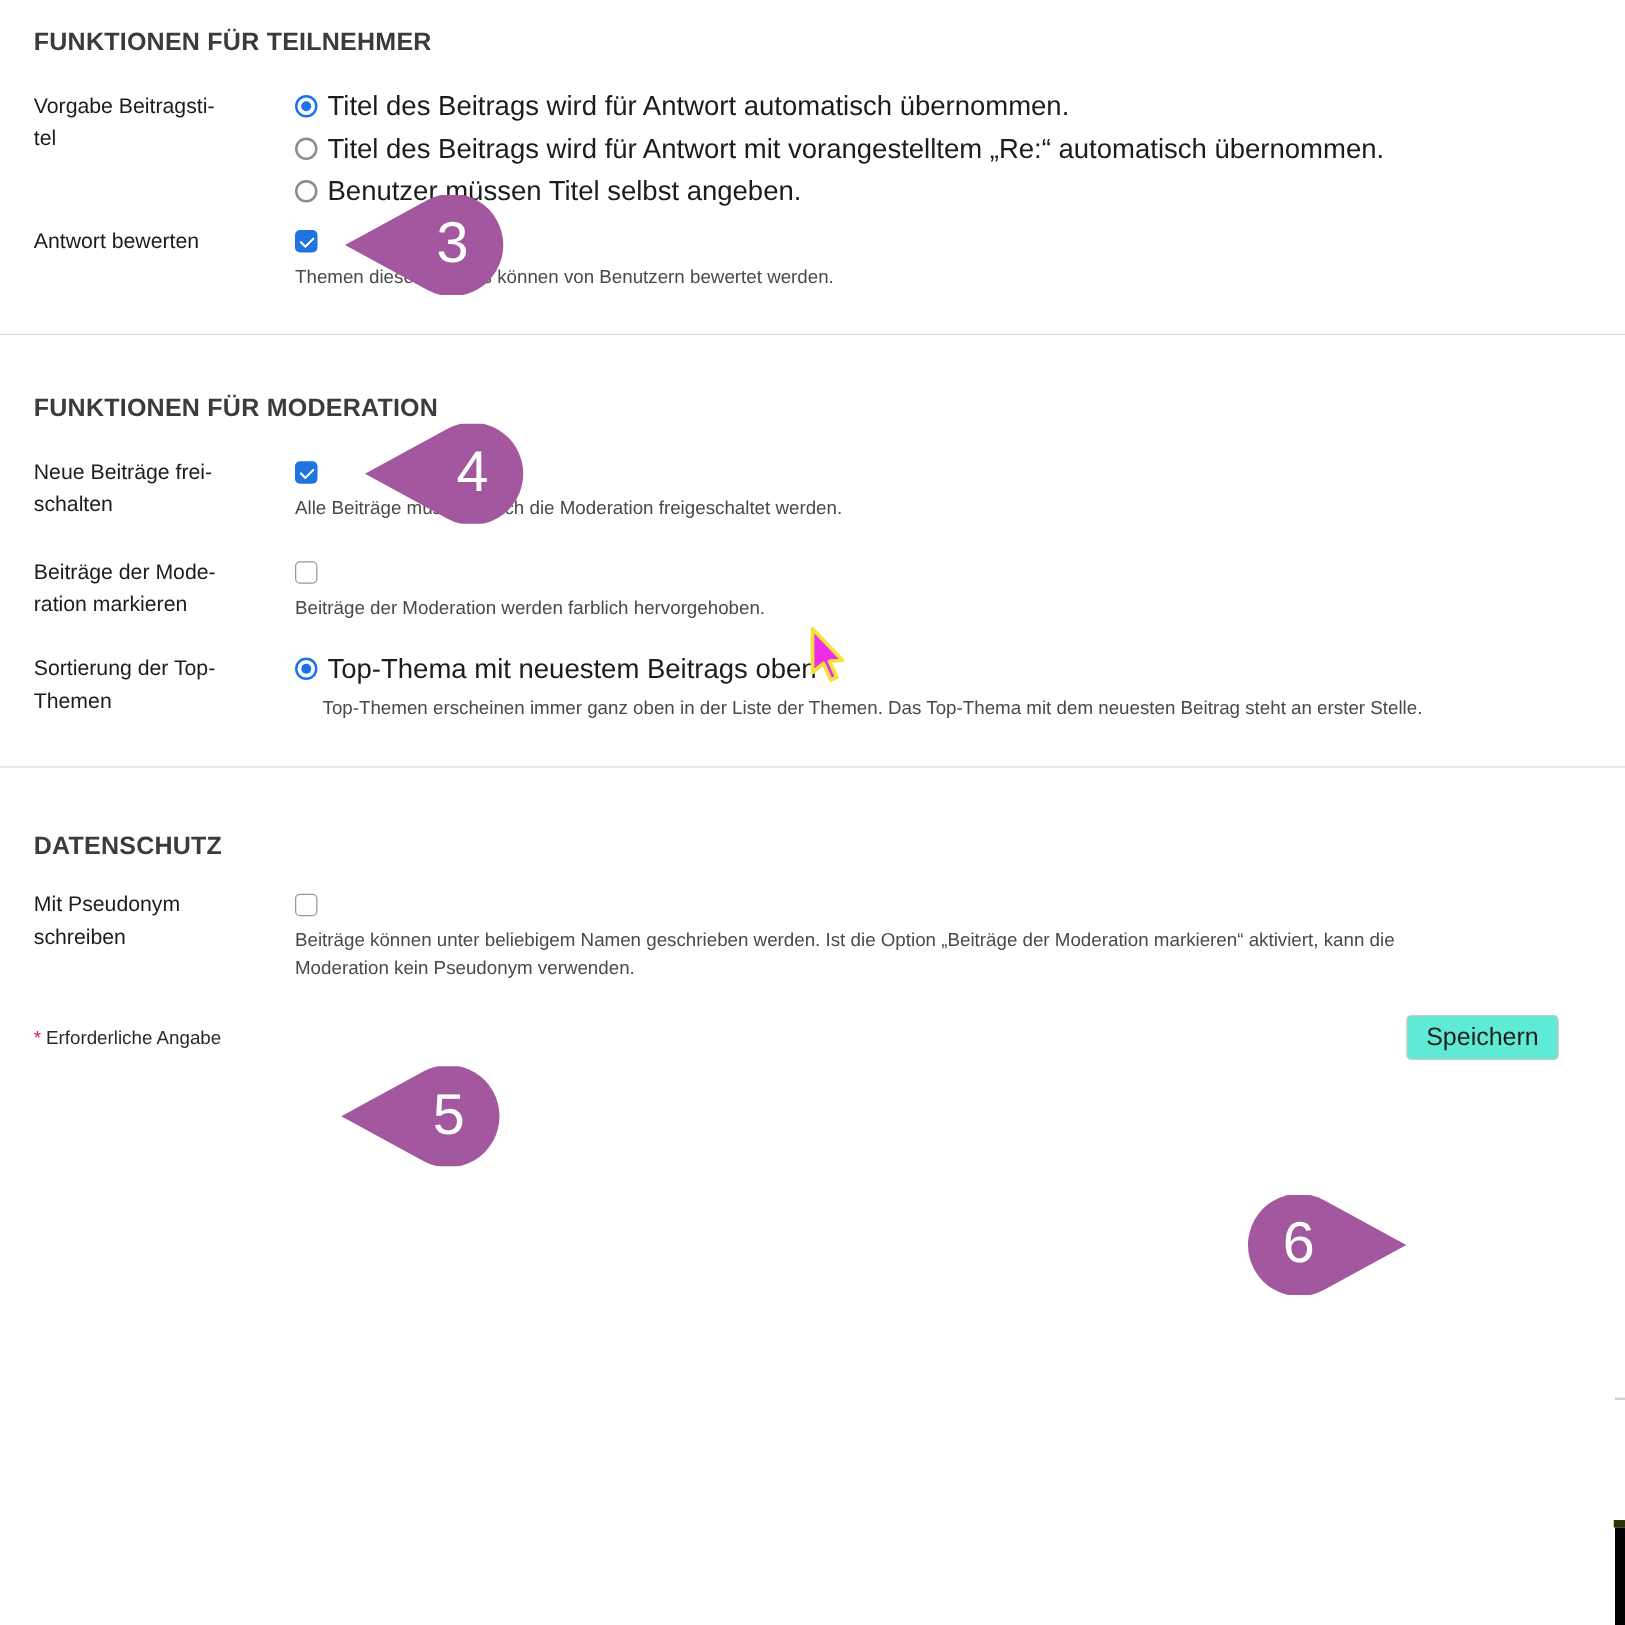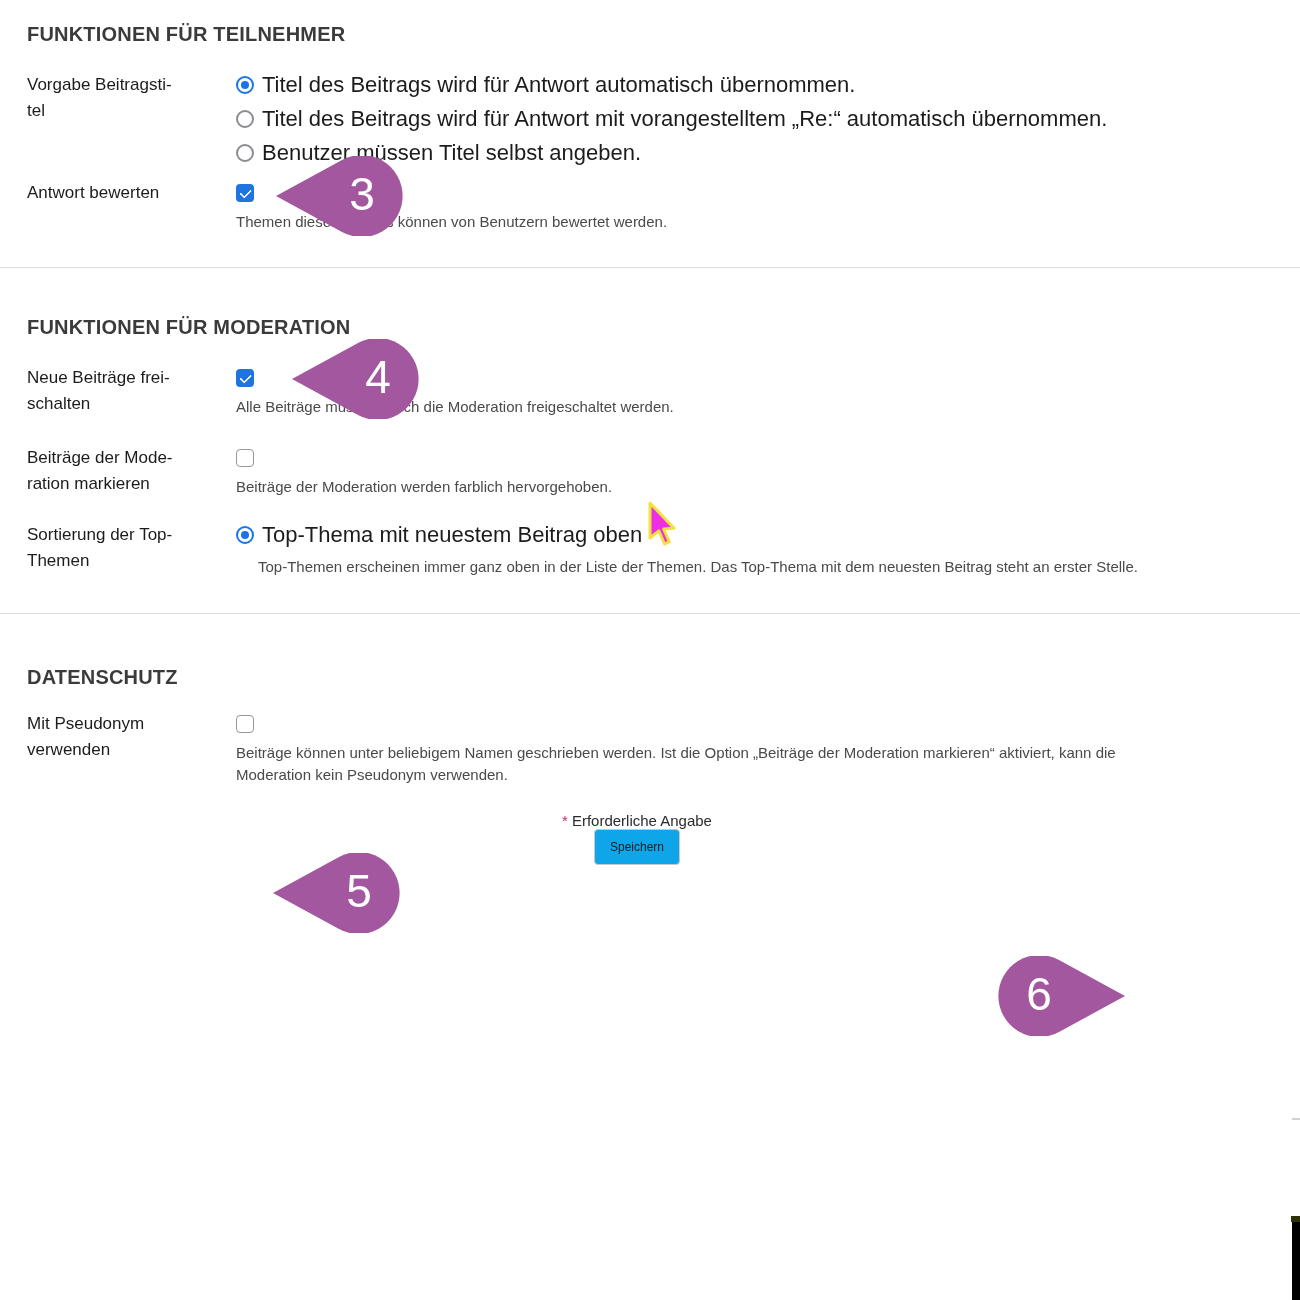--- a/index.html
+++ b/index.html
@@ -43,25 +43,25 @@
   .checkbox.checked::after{
     content:"";position:absolute;left:4px;top:4.5px;width:9px;height:4.5px;
     border-left:2.4px solid #fff;border-bottom:2.4px solid #fff;
     transform:rotate(-45deg);border-radius:1px;
   }
   .byline{
     font-size:15px;line-height:22px;color:#4a4a4a;margin-top:9px;
     white-space:pre-line;max-width:1015px;
   }
   .byline.indent{margin-left:22px;margin-top:8px;}
-  .footer{display:flex;justify-content:center;align-items:center;margin-top:26px;flex-direction:column;}
+  .footer{display:flex;justify-content:space-between;align-items:center;margin-top:26px;}
   .required{font-size:15px;color:#2b2b2b;}
   .required .star{color:#d81b60;margin-right:4px;}
   .save-btn{
-    font-family:inherit;font-size:12px;color:#1d1d1d;background:#0ea5e9;
+    font-family:inherit;font-size:20px;color:#1d1d1d;background:#5eead4;
     border:1px solid #c8c8c8;border-radius:4px;padding:7px 15px;line-height:20px;cursor:pointer;
   }
   .marker{position:absolute;width:128px;height:80px;}
   .marker svg{position:absolute;left:0;top:0;}
   .marker .num{
     position:absolute;top:50%;transform:translateY(-54%);width:82px;text-align:center;
     color:#fff;font-size:46px;font-weight:400;
   }
   .marker.left .num{left:45px;}
   .marker.right .num{left:1px;}
@@ -126,35 +126,35 @@
     </div>
   </div>
 
   <div class="row mb0">
     <div class="flabel">Sortierung der Top-
 Themen</div>
     <div class="field">
       <div class="opt-wrap">
         <div class="option">
           <div class="radio checked"></div>
-          <span>Top-Thema mit neuestem Beitrag oben</span>
+          <span>Top-Thema mit neuestem Beitrags oben</span>
         </div>
         <div class="byline indent">Top-Themen erscheinen immer ganz oben in der Liste der Themen. Das Top-Thema mit dem neuesten Beitrag steht an erster Stelle.</div>
       </div>
     </div>
   </div>
 
   <div class="divider d2"></div>
 
   <div class="section-heading sh3">DATENSCHUTZ</div>
 
 
   <div class="row mb0">
     <div class="flabel">Mit Pseudonym
-verwenden</div>
+schreiben</div>
     <div class="field">
       <div class="checkbox"></div>
       <div class="byline">Beiträge können unter beliebigem Namen geschrieben werden. Ist die Option „Beiträge der Moderation markieren“ aktiviert, kann die
 Moderation kein Pseudonym verwenden.</div>
     </div>
   </div>
 
   <div class="footer">
     <div class="required">
       <span class="star">*</span><span>Erforderliche Angabe</span>

